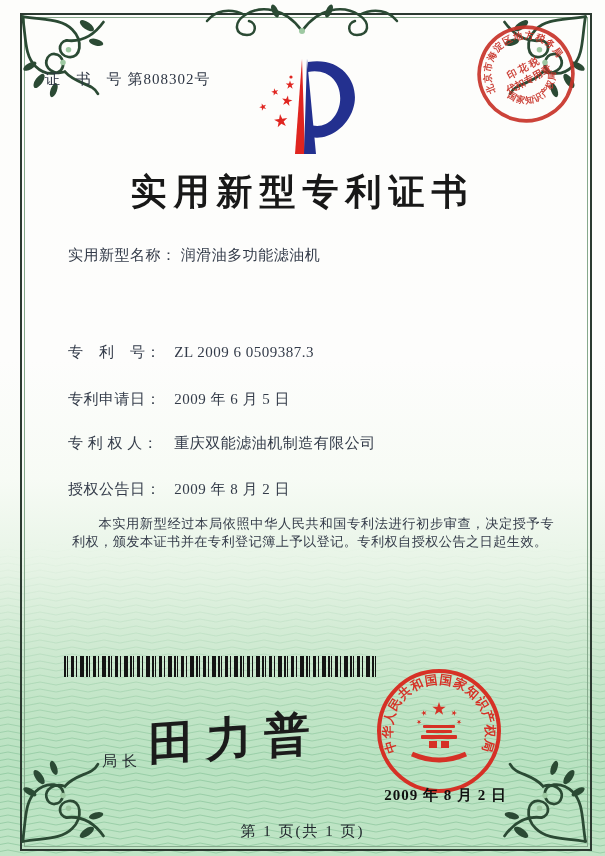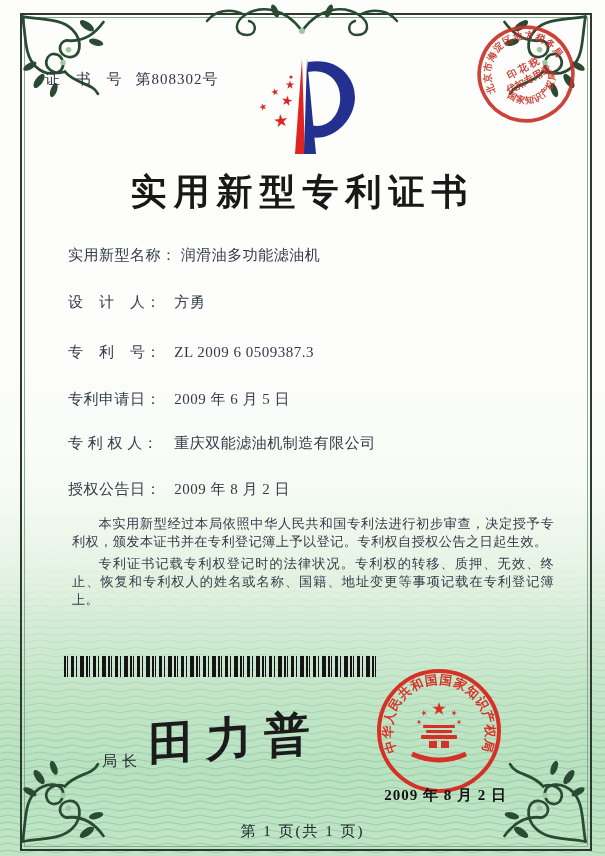--- a/index.html
+++ b/index.html
@@ -11,21 +11,21 @@
   .abs{position:absolute;}
   
   .frame{left:20px;top:13px;width:568px;height:834px;border:2px solid #2c3a31;}
   .frame-inner{position:absolute;left:2px;top:2px;right:2px;bottom:2px;border:1px solid #86a98c;}
   svg.corner{width:92px;height:92px;}
   .corner.tl{transform:scaleY(-1);}
   .corner.tr{transform:scale(-1,-1);}
   .corner.br{transform:scaleX(-1);}
   
   .cert-no{left:45px;top:70px;font-size:15px;color:#2e3644;letter-spacing:1px;}
-  .cert-no .lbl{letter-spacing:6px;margin-right:8px;}
+  .cert-no .lbl{letter-spacing:6px;}
   
   .tax-stamp{left:474px;top:22px;width:104px;height:104px;transform:rotate(-28deg);opacity:.92;}
   
   .logo{left:248px;top:56px;width:112px;height:106px;}
   
   .title{left:0;top:168px;width:605px;text-align:center;font-size:36px;font-weight:bold;
          color:#181818;letter-spacing:7px;}
   
   .field{left:68px;width:500px;font-size:15px;color:#333b49;letter-spacing:.5px;white-space:nowrap;}
   .field .flabel{display:inline-block;min-width:102px;}
@@ -166,44 +166,39 @@
       <path d="M60,6 C96,0 113,30 105,53 C97,77 72,87 58,79 L60,68 C77,75 90,62 92,46 C94,27 81,12 60,16 Z"></path>
     </g>
   </svg>
 
   <div class="abs field f0">
     <span class="flabel">实用新型名称：</span>
     <span>润滑油多功能滤油机</span>
   </div>
 
   <div class="abs title">实用新型专利证书</div>
-  <div class="abs field f1">
-    <span class="flabel">设　计　人：</span>
-    <span>方勇</span>
-  </div>
   <div class="abs field f2">
     <span class="flabel">专　利　号：</span>
     <span>ZL 2009 6 0509387.3</span>
   </div>
   <div class="abs field f3">
     <span class="flabel">专利申请日：</span>
     <span>2009 年 6 月 5 日</span>
   </div>
   <div class="abs field f4">
     <span class="flabel">专 利 权 人：</span>
     <span>重庆双能滤油机制造有限公司</span>
   </div>
   <div class="abs field f5">
     <span class="flabel">授权公告日：</span>
     <span>2009 年 8 月 2 日</span>
   </div>
 
   <div class="abs paras">
     <p>本实用新型经过本局依照中华人民共和国专利法进行初步审查，决定授予专利权，颁发本证书并在专利登记簿上予以登记。专利权自授权公告之日起生效。</p>
-    <p>专利证书记载专利权登记时的法律状况。专利权的转移、质押、无效、终止、恢复和专利权人的姓名或名称、国籍、地址变更等事项记载在专利登记簿上。</p>
   </div>
 
   <div class="abs barcode"></div>
 
   <div class="abs signer-title">局长</div>
   <div class="abs signature">田力普</div>
 
   <svg class="abs seal" viewBox="0 0 130 130">
     <defs>
       <path id="seal-ring" d="M65,112 A47,47 0 1 1 65.05,112"></path>

